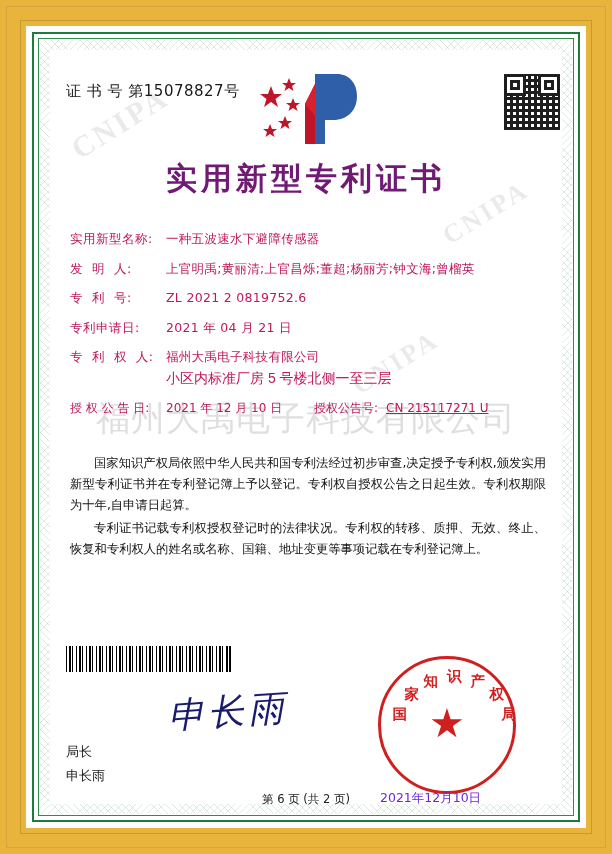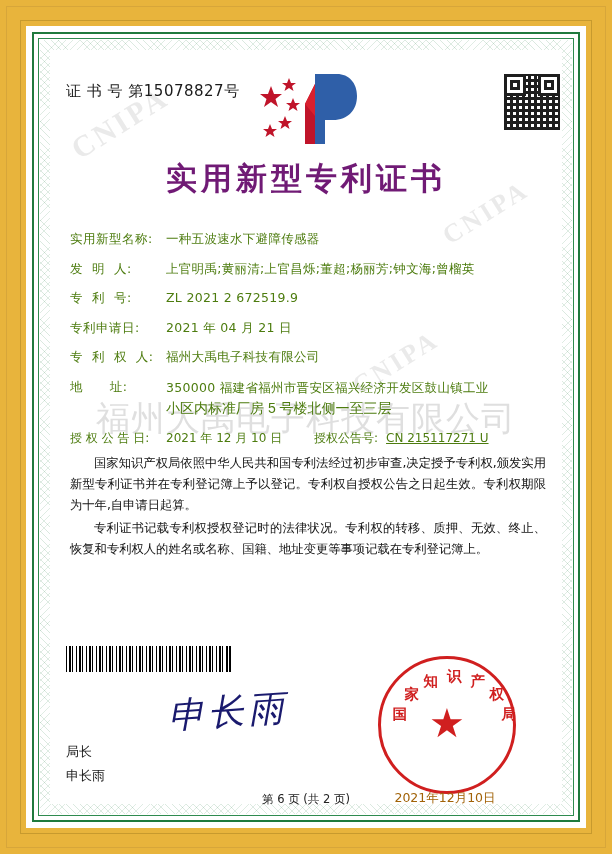--- a/index.html
+++ b/index.html
@@ -164,21 +164,21 @@
     color: #701a75;
   }
 
   
   .fields {
     position: absolute;
     left: 22px; top: 182px;
     width: 480px;
     font-size: 12.5px;
     font-family: "DejaVu Sans", sans-serif;
-    color: #4d7c0f;
+    color: #be185d;
   }
   .frow {
     display: flex;
     align-items: flex-start;
     margin-bottom: 11.5px;
     line-height: 18px;
   }
   .flabel {
     width: 96px;
     flex: 0 0 96px;
@@ -283,24 +283,23 @@
     font-family: "DejaVu Sans", sans-serif;
     font-weight: bold;
     font-size: 14.5px;
     color: #d01f1f;
     transform-origin: 0 0;
   }
   .seal-date {
     position: absolute;
     left: 332px; top: 742px;
     width: 130px;
-    text-align: center;
     font-size: 12.5px;
     font-family: "DejaVu Sans", sans-serif;
-    color: #a16207;
+    color: #6d28d9;
   }
 
   .footer {
     position: absolute;
     left: 0; top: 744px;
     width: 516px;
     text-align: center;
     font-size: 11.5px;
     font-family: "DejaVu Sans", sans-serif;
     color: #222;
@@ -353,37 +352,33 @@
         <div class="fvalue">一种五波速水下避障传感器</div>
       </div>
 
       <div class="frow">
         <div class="flabel">发  明  人:</div>
         <div class="fvalue">上官明禹;黄丽清;上官昌烁;董超;杨丽芳;钟文海;曾榴英</div>
       </div>
 
       <div class="frow">
         <div class="flabel">专  利  号:</div>
-        <div class="fvalue">ZL 2021 2 672519.9</div>
+        <div class="fvalue">ZL 2021 2 0819752.6</div>
       </div>
 
       <div class="frow">
         <div class="flabel">专利申请日:</div>
         <div class="fvalue">2021 年 04 月 21 日</div>
       </div>
 
       <div class="frow">
         <div class="flabel">专  利  权  人:</div>
         <div class="fvalue">福州大禹电子科技有限公司</div>
       </div>
 
-      <div class="frow">
-        <div class="flabel">地      址:</div>
-        <div class="fvalue wrap2">350000  福建省福州市晋安区福兴经济开发区鼓山镇工业</div>
-      </div>
       <div class="sub-line">小区内标准厂房 5 号楼北侧一至三层</div>
 
       <div class="inline-pair">
         <div class="p1-label">授 权 公 告 日:</div>
         <div class="p1-value">2021 年 12 月 10 日</div>
         <div class="p2-label">授权公告号:</div>
         <div class="p2-value">CN 215117271 U</div>
       </div>
 
     </div>

